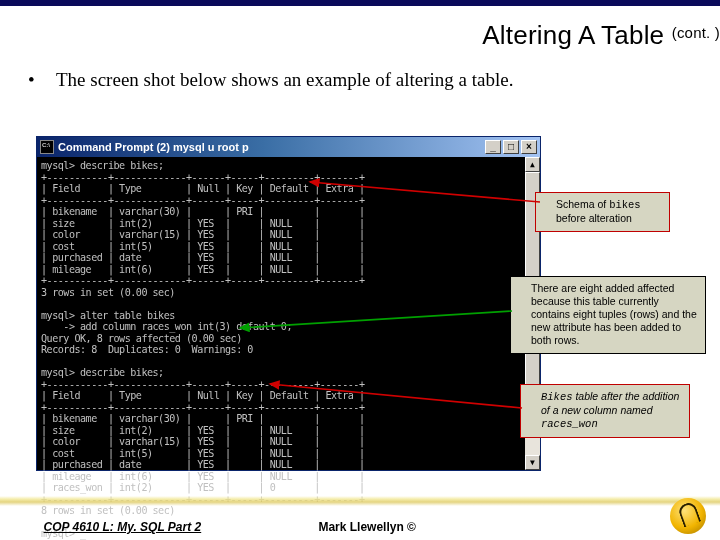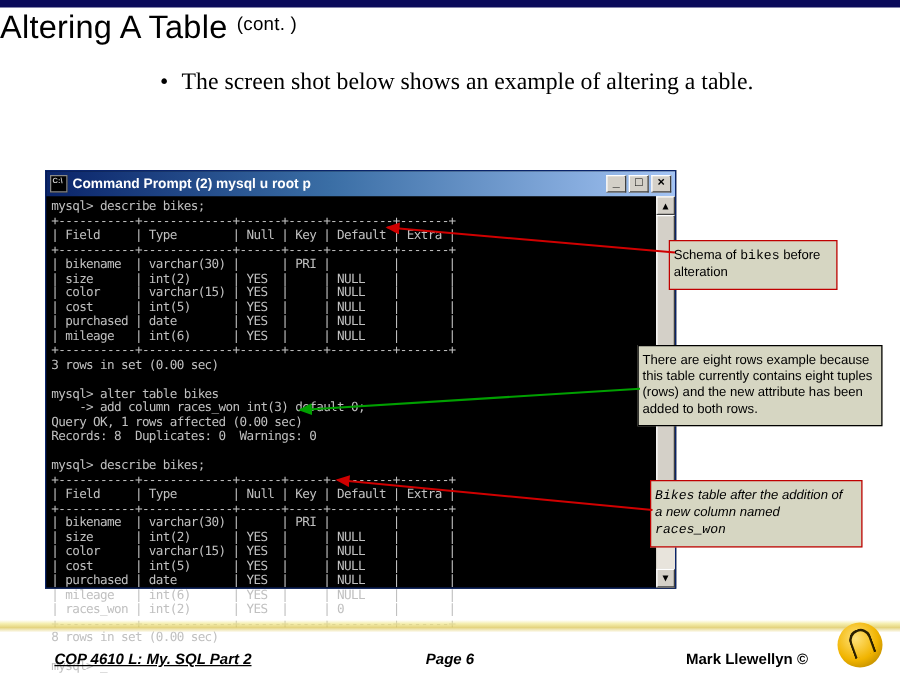--- a/index.html
+++ b/index.html
@@ -6,33 +6,33 @@
   body {
     width: 720px;
     height: 540px;
     background: #fff;
     border-top: 6px solid #0a0a5a;
     font-family: Arial, Helvetica, sans-serif;
     position: relative;
     overflow: hidden;
   }
   .title {
-    text-align: left;
+    text-align: right;
     font-size: 26px;
     letter-spacing: 0.2px;
+    margin-top: 14px;
   }
   .cont {
     font-size: 15px;
     vertical-align: 6px;
   }
   .bullet-row {
     margin: 18px 28px 0 28px;
     font-family: "Times New Roman", Times, serif;
     font-size: 19px;
-    text-align: center;
   }
   .bullet-row .dot {
     display: inline-block;
     width: 28px;
     vertical-align: top;
   }
   .shot-wrap {
     position: absolute;
     left: 36px;
     top: 130px;
@@ -103,21 +103,21 @@
   }
   .scrollbar .arrow { height: 15px; text-align:center; font-size:8px; line-height:13px; color:#000;}
   .scrollbar .track { position:absolute; top:15px; bottom:15px; left:0; right:0; background:#e8e4dc;}
   .scrollbar .thumb { position:absolute; top:0; left:0; right:0; height:92%; }
 
   
   .callout {
     position: absolute;
     background: #d6d6c2;
     border: 1.5px solid #000;
-    padding: 5px 7px 6px 3px;
+    padding: 5px 7px 6px 20px;
     font-family: Verdana, Arial, sans-serif;
     font-size: 10.5px;
     line-height: 13px;
   }
   .callout.red { border-color: #c00000; }
   .mono { font-family: "Courier New", monospace; }
   #co1 { left: 535px; top: 186px; width: 135px; }
   #co2 { left: 510px; top: 270px; width: 196px; }
   #co3 { left: 520px; top: 378px; width: 170px; font-style: italic; }
 
@@ -211,21 +211,21 @@
 <span>| size      | int(2)      | YES  |     | NULL    |       |</span>
 <span>| color     | varchar(15) | YES  |     | NULL    |       |</span>
 <span>| cost      | int(5)      | YES  |     | NULL    |       |</span>
 <span>| purchased | date        | YES  |     | NULL    |       |</span>
 <span>| mileage   | int(6)      | YES  |     | NULL    |       |</span>
 <span>+-----------+-------------+------+-----+---------+-------+</span>
 <span>3 rows in set (0.00 sec)</span>
 <span></span>
 <span>mysql&gt; alter table bikes</span>
 <span>    -&gt; add column races_won int(3) default 0;</span>
-<span>Query OK, 1 rows affected (0.00 sec)</span>
+<span>Query OK, 8 rows affected (0.00 sec)</span>
 <span>Records: 8  Duplicates: 0  Warnings: 0</span>
 <span></span>
 <span>mysql&gt; describe bikes;</span>
 <span>+-----------+-------------+------+-----+---------+-------+</span>
 <span>| Field     | Type        | Null | Key | Default | Extra |</span>
 <span>+-----------+-------------+------+-----+---------+-------+</span>
 <span>| bikename  | varchar(30) |      | PRI |         |       |</span>
 <span>| size      | int(2)      | YES  |     | NULL    |       |</span>
 <span>| color     | varchar(15) | YES  |     | NULL    |       |</span>
 <span>| cost      | int(5)      | YES  |     | NULL    |       |</span>
@@ -243,21 +243,21 @@
       </div>
       <div class="arrow" style="position:absolute;bottom:0;left:0;right:0">▼</div>
     </div>
   </div>
 </div>
 
 <div id="co1" class="callout red">
   <span>Schema of </span><span class="mono">bikes</span><span> before alteration</span>
 </div>
 <div id="co2" class="callout">
-  <span>There are eight rows example because this table currently contains eight tuples (rows) and the new attribute has been added to both rows.</span>
+  <span>There are eight added affected because this table currently contains eight tuples (rows) and the new attribute has been added to both rows.</span>
 </div>
 <div id="co3" class="callout red">
   <span class="mono">Bikes</span><span> table after the addition of a new column named </span><span class="mono">races_won</span>
 </div>
 
 <svg class="overlay">
   <defs>
     <marker id="ah-red" markerWidth="8" markerHeight="8" refX="6" refY="3" orient="auto">
       <path d="M0,0 L7,3 L0,6 Z" fill="#d00000"></path>
     </marker>
@@ -266,16 +266,15 @@
     </marker>
   </defs>
   <line x1="540" y1="196" x2="310" y2="176" stroke="#d00000" stroke-width="1.6" marker-end="url(#ah-red)"></line>
   <line x1="512" y1="305" x2="240" y2="322" stroke="#00a000" stroke-width="1.6" marker-end="url(#ah-green)"></line>
   <line x1="522" y1="402" x2="270" y2="378" stroke="#d00000" stroke-width="1.6" marker-end="url(#ah-red)"></line>
 </svg>
 
 <div class="footer-border"></div>
 <div class="footer">
   <div class="fleft">COP 4610 L: My. SQL Part 2</div>
-  <div class="fmid">Page 6</div>
   <div class="fright">Mark Llewellyn ©</div>
 </div>
 <div class="logo"></div>
 
 </body></html>

